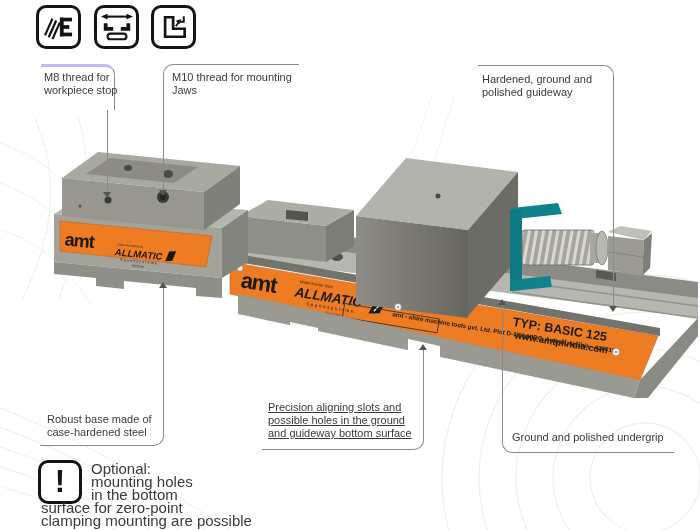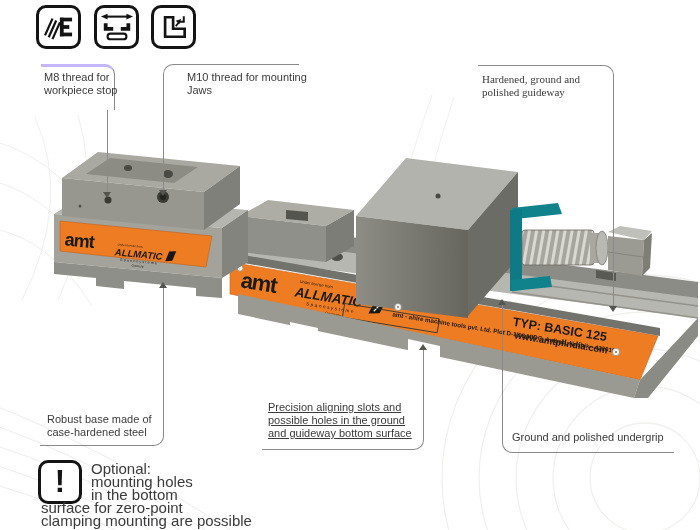--- a/index.html
+++ b/index.html
@@ -12,23 +12,23 @@
   .ficon{position:absolute;top:5px;width:45px;height:44px;border:3px solid #141414;
          border-radius:10px;box-sizing:border-box;background:#fff;display:flex;
          align-items:center;justify-content:center;z-index:2;}
   #fi-1{left:36px;} #fi-2{left:94px;} #fi-3{left:151px;}
   
   .co{position:absolute;box-sizing:border-box;z-index:2;color:#3a3a3a;
       font-size:11px;line-height:13px;white-space:nowrap;}
   #co-m8{left:25px;top:64px;width:74px;height:46px;border-top:3px solid #c4b5fd;
          border-right:1px solid #8a8a8a;border-top-right-radius:10px;padding:4px 0 0 3px;margin-left:16px;}
   #co-m10{left:163px;top:64px;width:136px;height:48px;border-top:1px solid #8a8a8a;
-          border-left:1px solid #8a8a8a;border-top-left-radius:10px;padding:6px 0 0 23px;}
+          border-left:1px solid #8a8a8a;border-top-left-radius:10px;padding:6px 0 0 8px;}
   #co-guideway{left:478px;top:65px;width:136px;height:47px;border-top:1px solid #8a8a8a;
-          border-right:1px solid #8a8a8a;border-top-right-radius:10px;padding:7px 0 0 4px;font-family:Liberation Serif, serif;}
+          border-right:1px solid #8a8a8a;border-top-right-radius:10px;padding:7px 0 0 4px;}
   #co-base{left:40px;top:390px;width:124px;height:56px;border-right:1px solid #8a8a8a;
           border-bottom:1px solid #8a8a8a;border-bottom-right-radius:10px;padding:23px 0 12px 7px;}
   #co-slots{left:262px;top:392px;width:162px;height:58px;border-right:1px solid #8a8a8a;
           border-bottom:1px solid #8a8a8a;border-bottom-right-radius:10px;padding:9px 0 0 6px;text-decoration:underline;}
   #co-undergrip{left:502px;top:424px;width:172px;height:29px;border-left:1px solid #8a8a8a;
           border-bottom:1px solid #8a8a8a;border-bottom-left-radius:10px;padding:7px 0 0 9px;}
   
   .leader{position:absolute;width:1px;background:#8a8a8a;z-index:2;}
   #ld-m8{left:107px;top:110px;height:82px;}
   #ld-m10{left:163px;top:112px;height:78px;}

